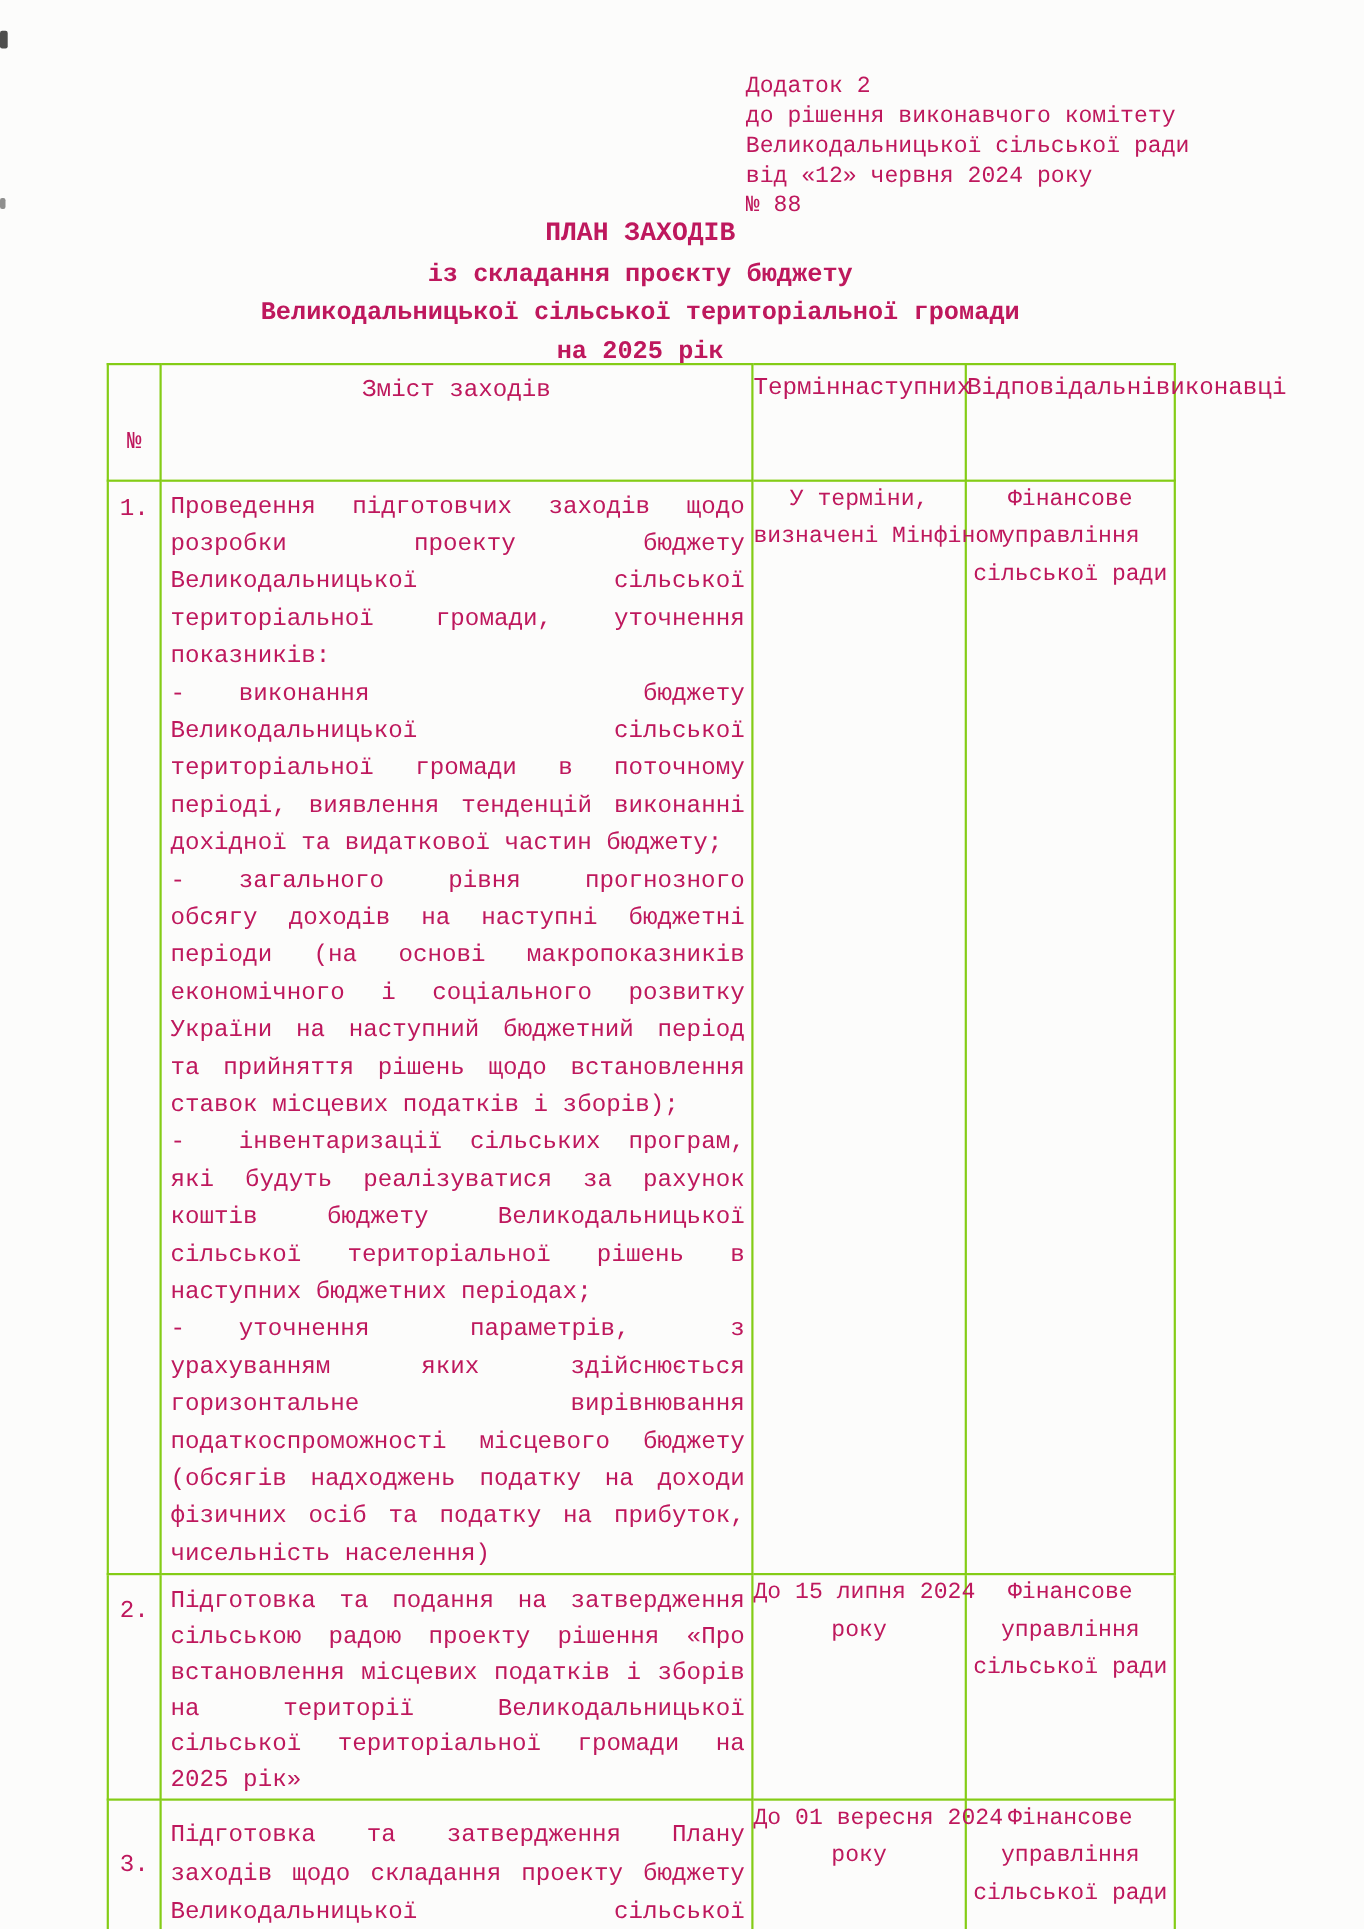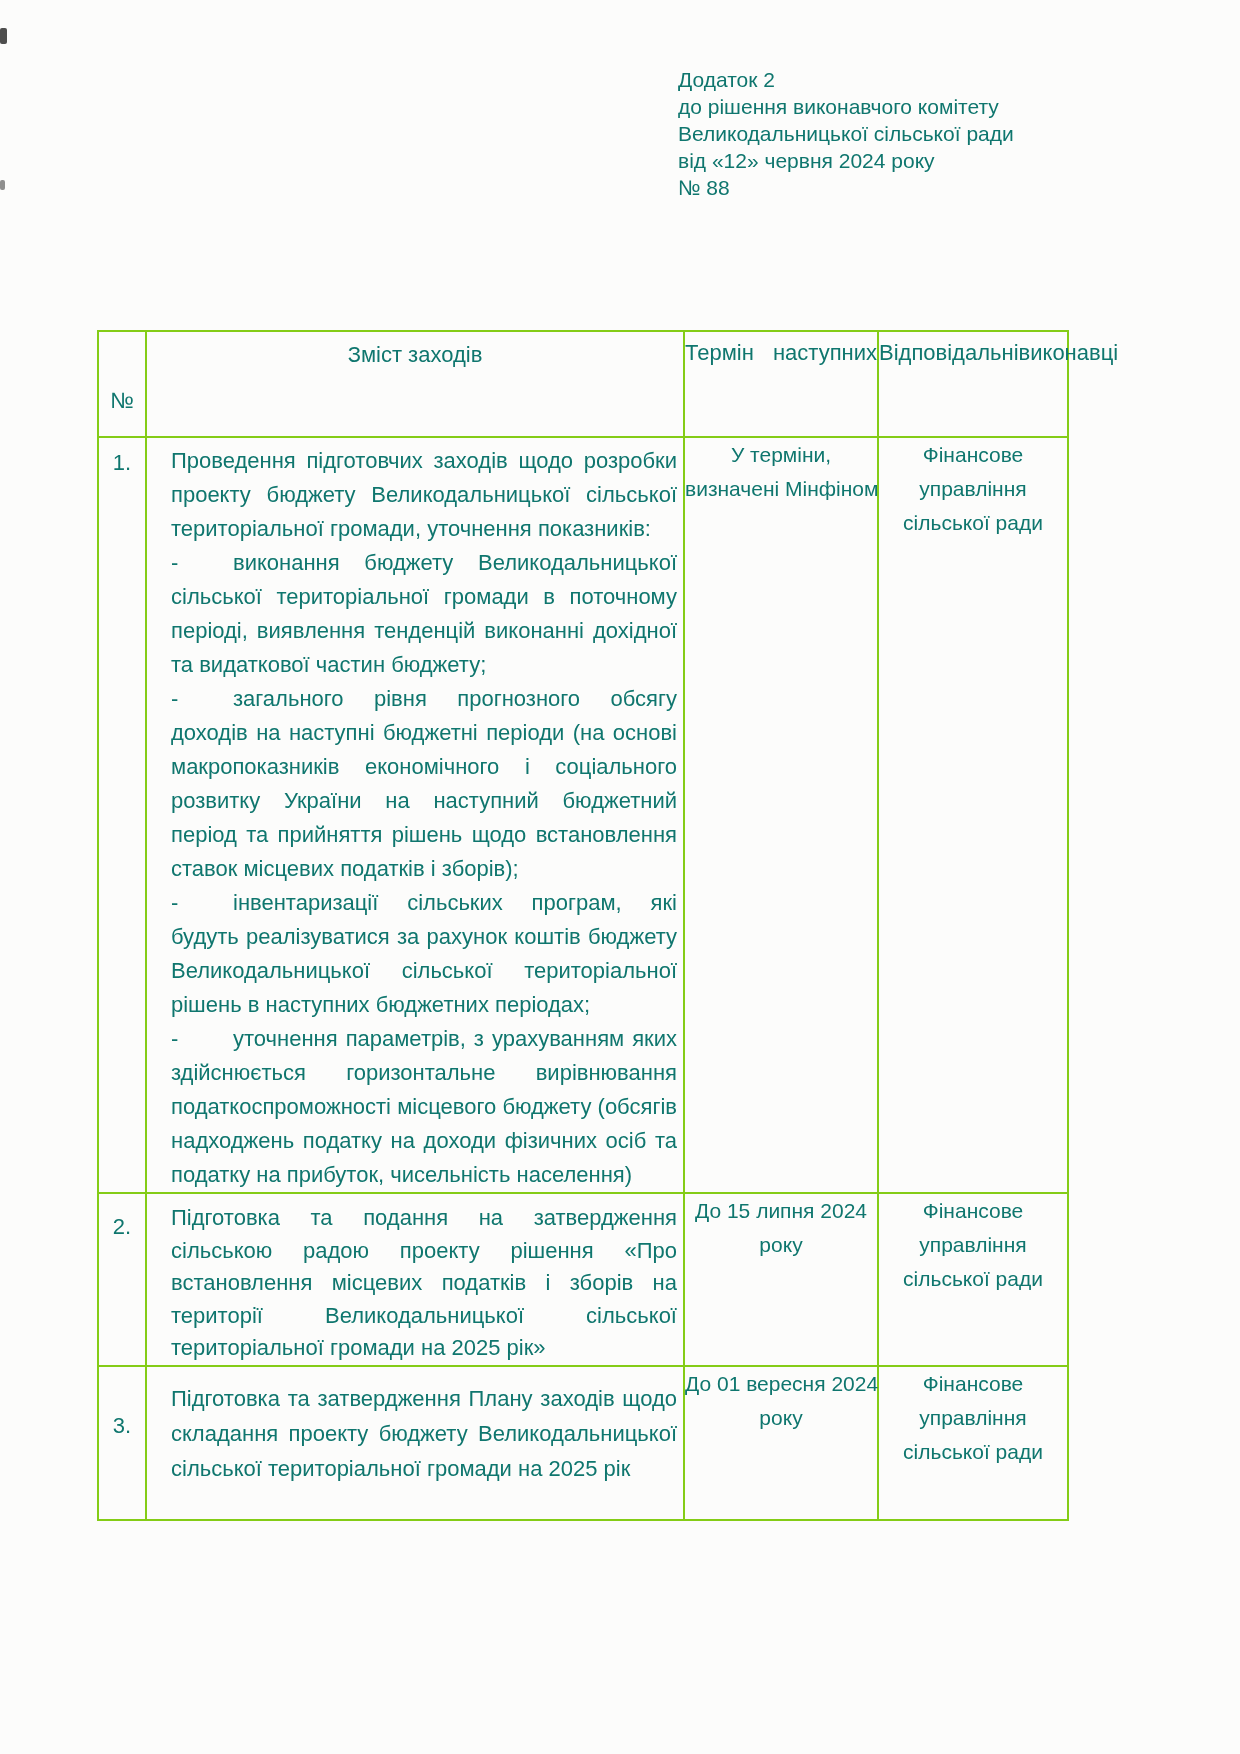--- a/index.html
+++ b/index.html
@@ -1,19 +1,19 @@
 <!DOCTYPE html>
 <html lang="uk"><head>
 <meta charset="utf-8">
 <style>
   html,body{margin:0;padding:0;}
   body{width:1240px;height:1754px;background:#f4f4f2;}
   .page{
     position:relative;width:1240px;height:1754px;background:#fcfcfb;
-    font-family:Liberation Sans, sans-serif;color:#0f766e;
+    font-family:Liberation Mono, monospace;color:#be185d;
     overflow:hidden;
   }
   .speck{position:absolute;background:#222;border-radius:2px;opacity:.8;}
   .s1{left:0;top:28px;width:7px;height:16px;}
   .s2{left:0;top:180px;width:5px;height:10px;opacity:.5;}
 
   .appendix{position:absolute;left:678px;top:66px;font-size:21px;line-height:27px;}
 
   .titleblock{position:absolute;left:97px;top:194px;width:970px;text-align:center;font-weight:bold;}
   .t1{font-size:24px;line-height:38px;}
@@ -31,21 +31,21 @@
   th.c-num{vertical-align:bottom;text-align:center;font-size:22px;padding-bottom:22px;}
   th.c-content{vertical-align:top;text-align:center;font-size:22px;padding-top:10px;}
   .h2wrap{
     display:flex;flex-direction:row;justify-content:space-between;
     height:92px;padding:8px 0 4px;font-size:22px;text-align:center;
   }
   
   tr.r1{height:747px;} tr.r2{height:163px;} tr.r3{height:154px;}
   td.numcell{text-align:center;font-size:22px;}
   .n1{padding-top:12px;} .n2{padding-top:20px;} .n3{padding-top:46px;}
-  td.contentcell{padding:6px 6px 0 24px;font-size:22px;line-height:34px;text-align:justify;}
+  td.contentcell{padding:6px 6px 0 8px;font-size:22px;line-height:34px;text-align:justify;}
   td.contentcell p{margin:0;}
   .r2 td.contentcell{line-height:32.5px;padding-top:8px;}
   .r3 td.contentcell{line-height:35px;padding-top:14px;}
   .dash{display:inline-block;width:62px;}
   td.termcell,td.respcell{font-size:21px;line-height:34px;text-align:center;}
   td.termcell .cline,td.respcell .cline{white-space:nowrap;}
   .pt10{padding-top:10px;} .pt8{padding-top:8px;} .pt42{padding-top:42px;} .pt16{padding-top:16px;}
 </style>
 </head>
 <body>
@@ -55,20 +55,26 @@
   <div class="speck s2"></div>
 
   <div class="appendix">
     <div>Додаток 2</div>
     <div>до рішення виконавчого комітету</div>
     <div>Великодальницької сільської ради</div>
     <div>від «12» червня 2024 року</div>
     <div>№ 88</div>
   </div>
 
+  <div class="titleblock">
+    <div class="t1">ПЛАН ЗАХОДІВ</div>
+    <div class="t2">із складання проєкту бюджету</div>
+    <div class="t2">Великодальницької сільської територіальної громади</div>
+    <div class="t2">на 2025 рік</div>
+  </div>
 
   <table class="doc-table">
     <colgroup>
       <col style="width:48px">
         <col style="width:538px">
         <col style="width:194px">
         <col style="width:190px">
     </colgroup>
     <thead>
       <tr class="hrow">

